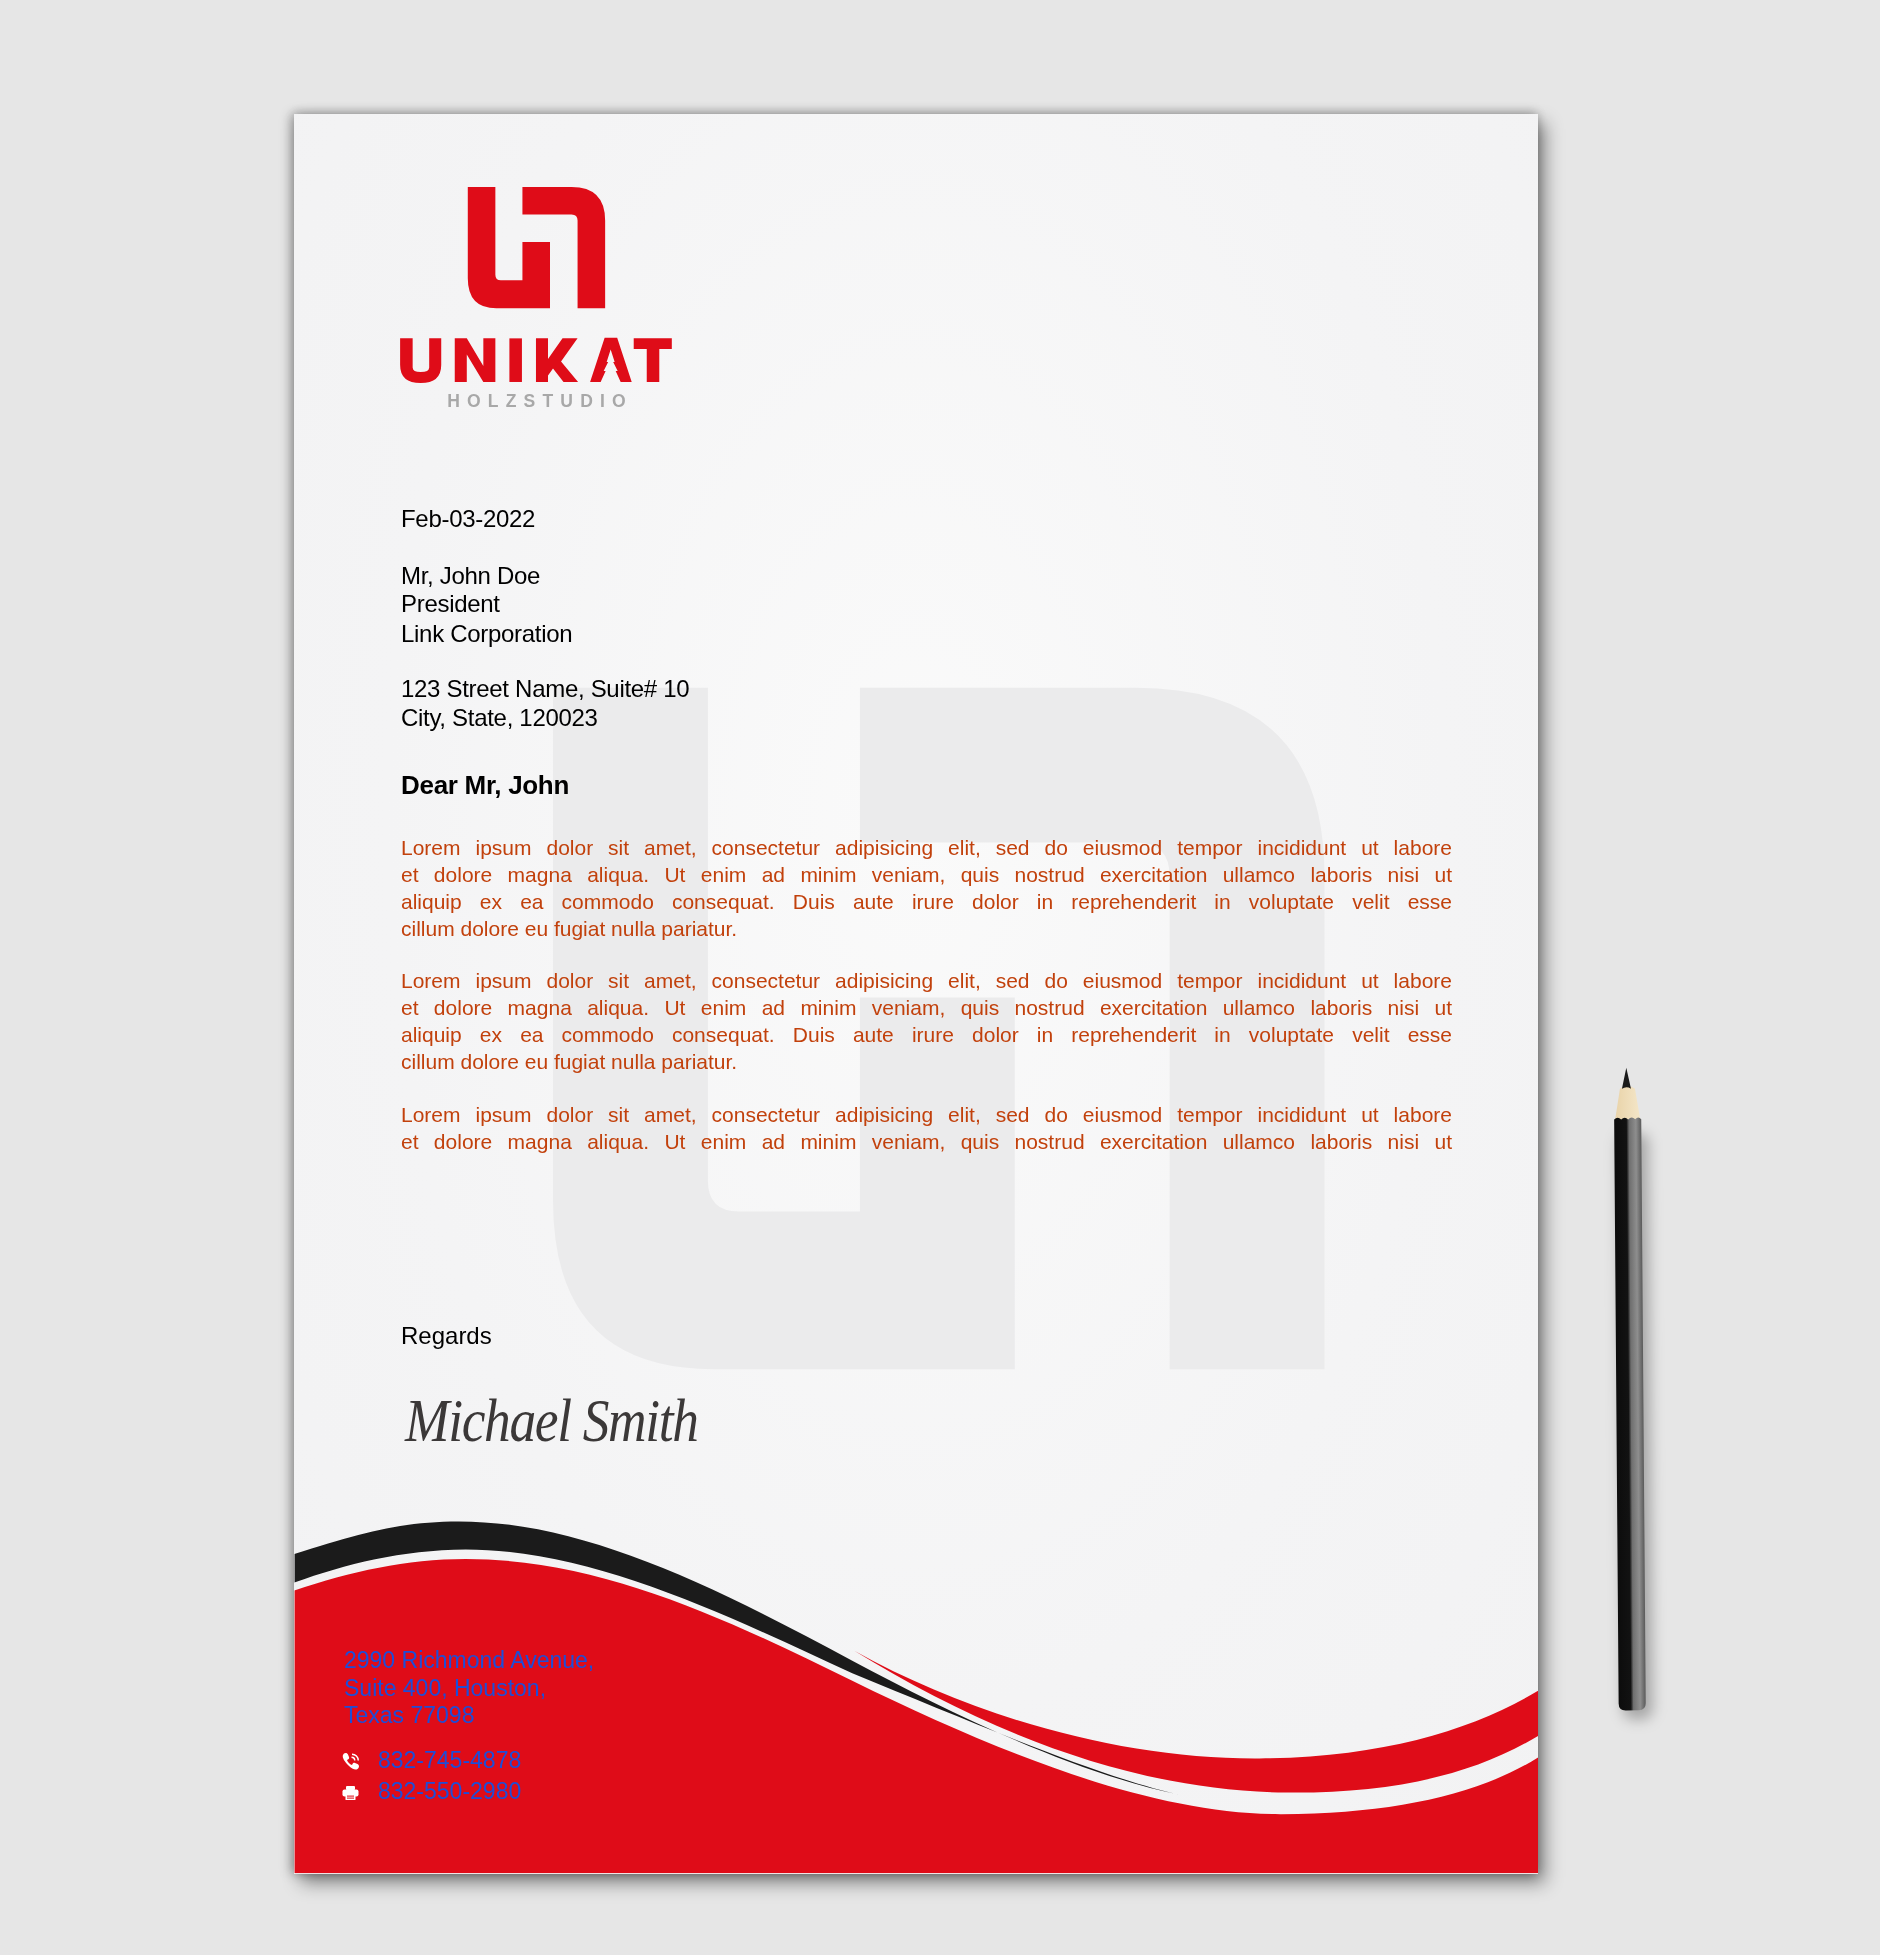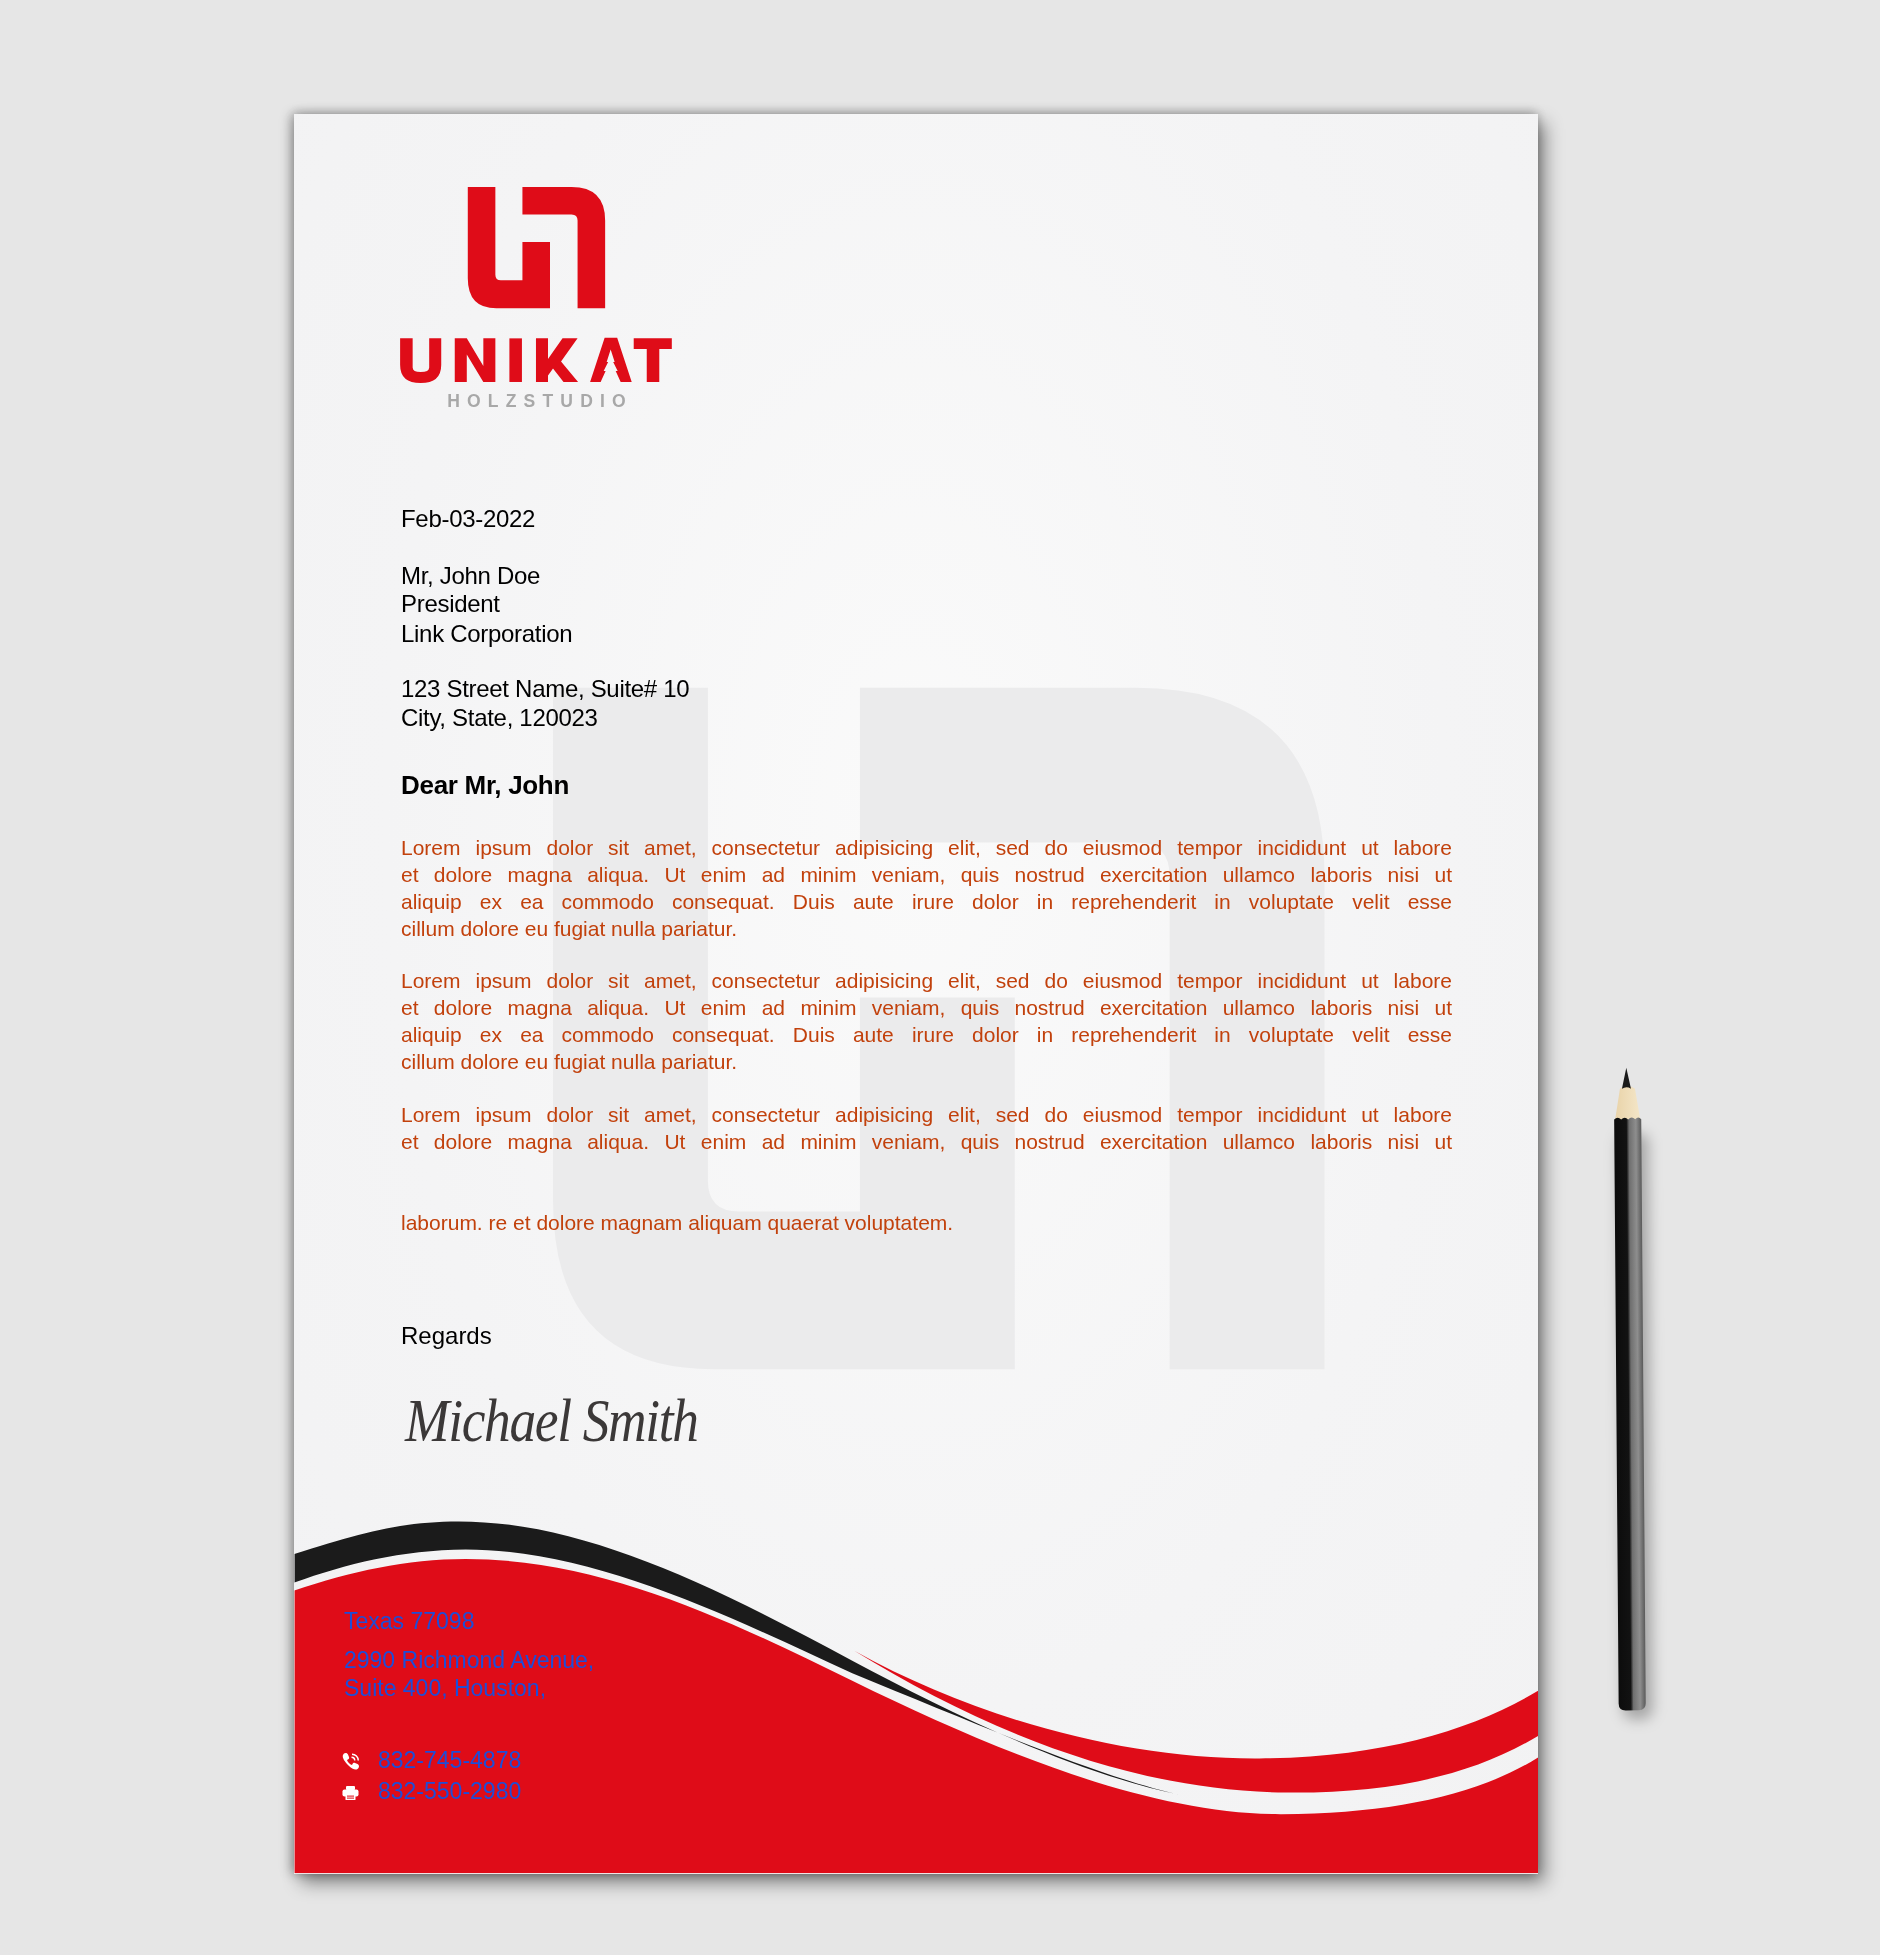--- a/index.html
+++ b/index.html
@@ -128,24 +128,23 @@
   <span class="ln">aliquip ex ea commodo consequat. Duis aute irure dolor in reprehenderit in voluptate velit esse</span>
   <span class="ln last">cillum dolore eu fugiat nulla pariatur.</span>
 </div>
 
 <div class="para" style="top:1101px">
   <span class="ln">Lorem ipsum dolor sit amet, consectetur adipisicing elit, sed do eiusmod tempor incididunt ut labore</span>
   <span class="ln">et dolore magna aliqua. Ut enim ad minim veniam, quis nostrud exercitation ullamco laboris nisi ut</span>
 </div>
 
 <div class="para" style="top:1209px">
-  <span class="ln last">laborum. re et dolore magnam aliquam quaerat voluptatem.</span>
 </div>
 
 <div class="txt regards">Regards</div>
 <div class="txt signature">Michael Smith</div>
 
 <div class="foot" style="left:344px; top:1647px">2990 Richmond Avenue,</div>
 <div class="foot" style="left:344px; top:1675px">Suite 400, Houston,</div>
-<div class="foot" style="left:344px; top:1608px">Texas 77098</div>
+<div class="foot" style="left:344px; top:1702px">Texas 77098</div>
 <div class="foot" style="left:378px; top:1747px">832-745-4878</div>
 <div class="foot" style="left:378px; top:1778px">832-550-2980</div>
 
 
 </body></html>

